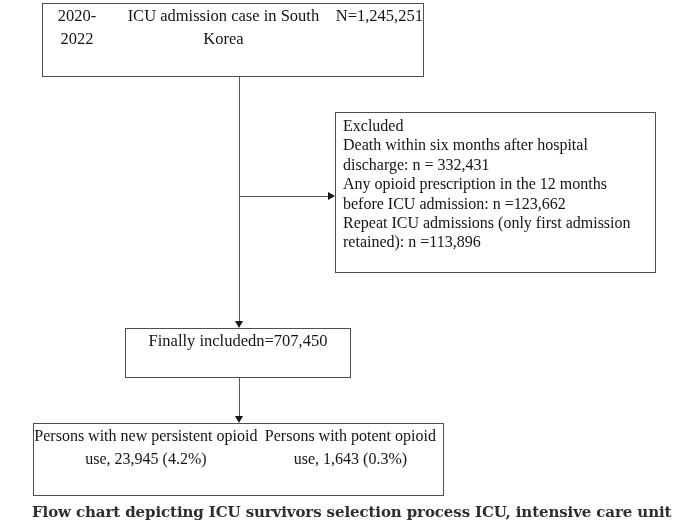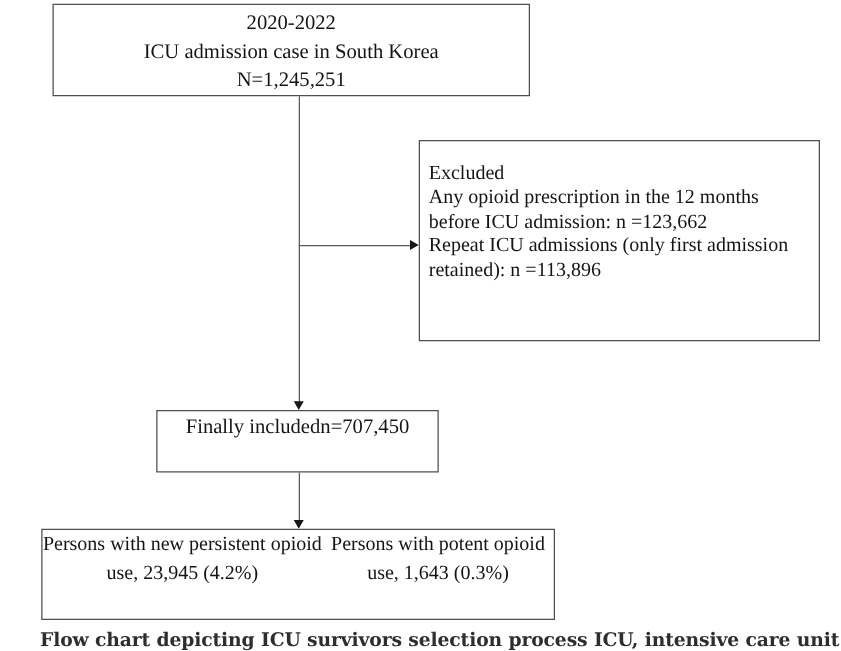--- a/index.html
+++ b/index.html
@@ -17,27 +17,27 @@
   .box {
     position: absolute;
     box-sizing: border-box;
     border: 1px solid #4f4f4f;
     background: #ffffff;
     color: #141414;
     font-family: "Liberation Serif", "DejaVu Serif", serif;
   }
   .box-initial {
     left: 42px; top: 3px; width: 382px; height: 74px;
-    display: flex; flex-direction: column; justify-content: center;
+    display: flex; flex-direction: row; justify-content: center;
     text-align: center;
     font-size: 16.5px; line-height: 23px;
   }
   .box-excluded {
     left: 335px; top: 112px; width: 321px; height: 161px;
-    padding: 16px 2px 2px 7px;
+    padding: 3px 2px 2px 7px;
     font-size: 16px; line-height: 19.4px;
     text-align: left;
   }
   .excl-item { white-space: pre-line; }
   .box-included {
     left: 125px; top: 328px; width: 226px; height: 50px;
     display: flex; flex-direction: row; justify-content: center;
     text-align: center;
     font-size: 16.5px; line-height: 23px;
   }
@@ -93,20 +93,22 @@
   </div>
 
   <div class="line line-v1"></div>
   <div class="ah ah-down ah-down-1"></div>
 
   <div class="line line-branch"></div>
   <div class="ah ah-right"></div>
 
   <div class="box box-excluded">
     <div>Excluded</div>
+    <div class="excl-item">Death within six months after hospital
+discharge: n = 332,431</div>
     <div class="excl-item">Any opioid prescription in the 12 months
 before ICU admission: n =123,662</div>
     <div class="excl-item">Repeat ICU admissions (only first admission
 retained): n =113,896</div>
   </div>
 
   <div class="box box-included">
     <div>Finally included</div>
     <div>n=707,450</div>
   </div>

